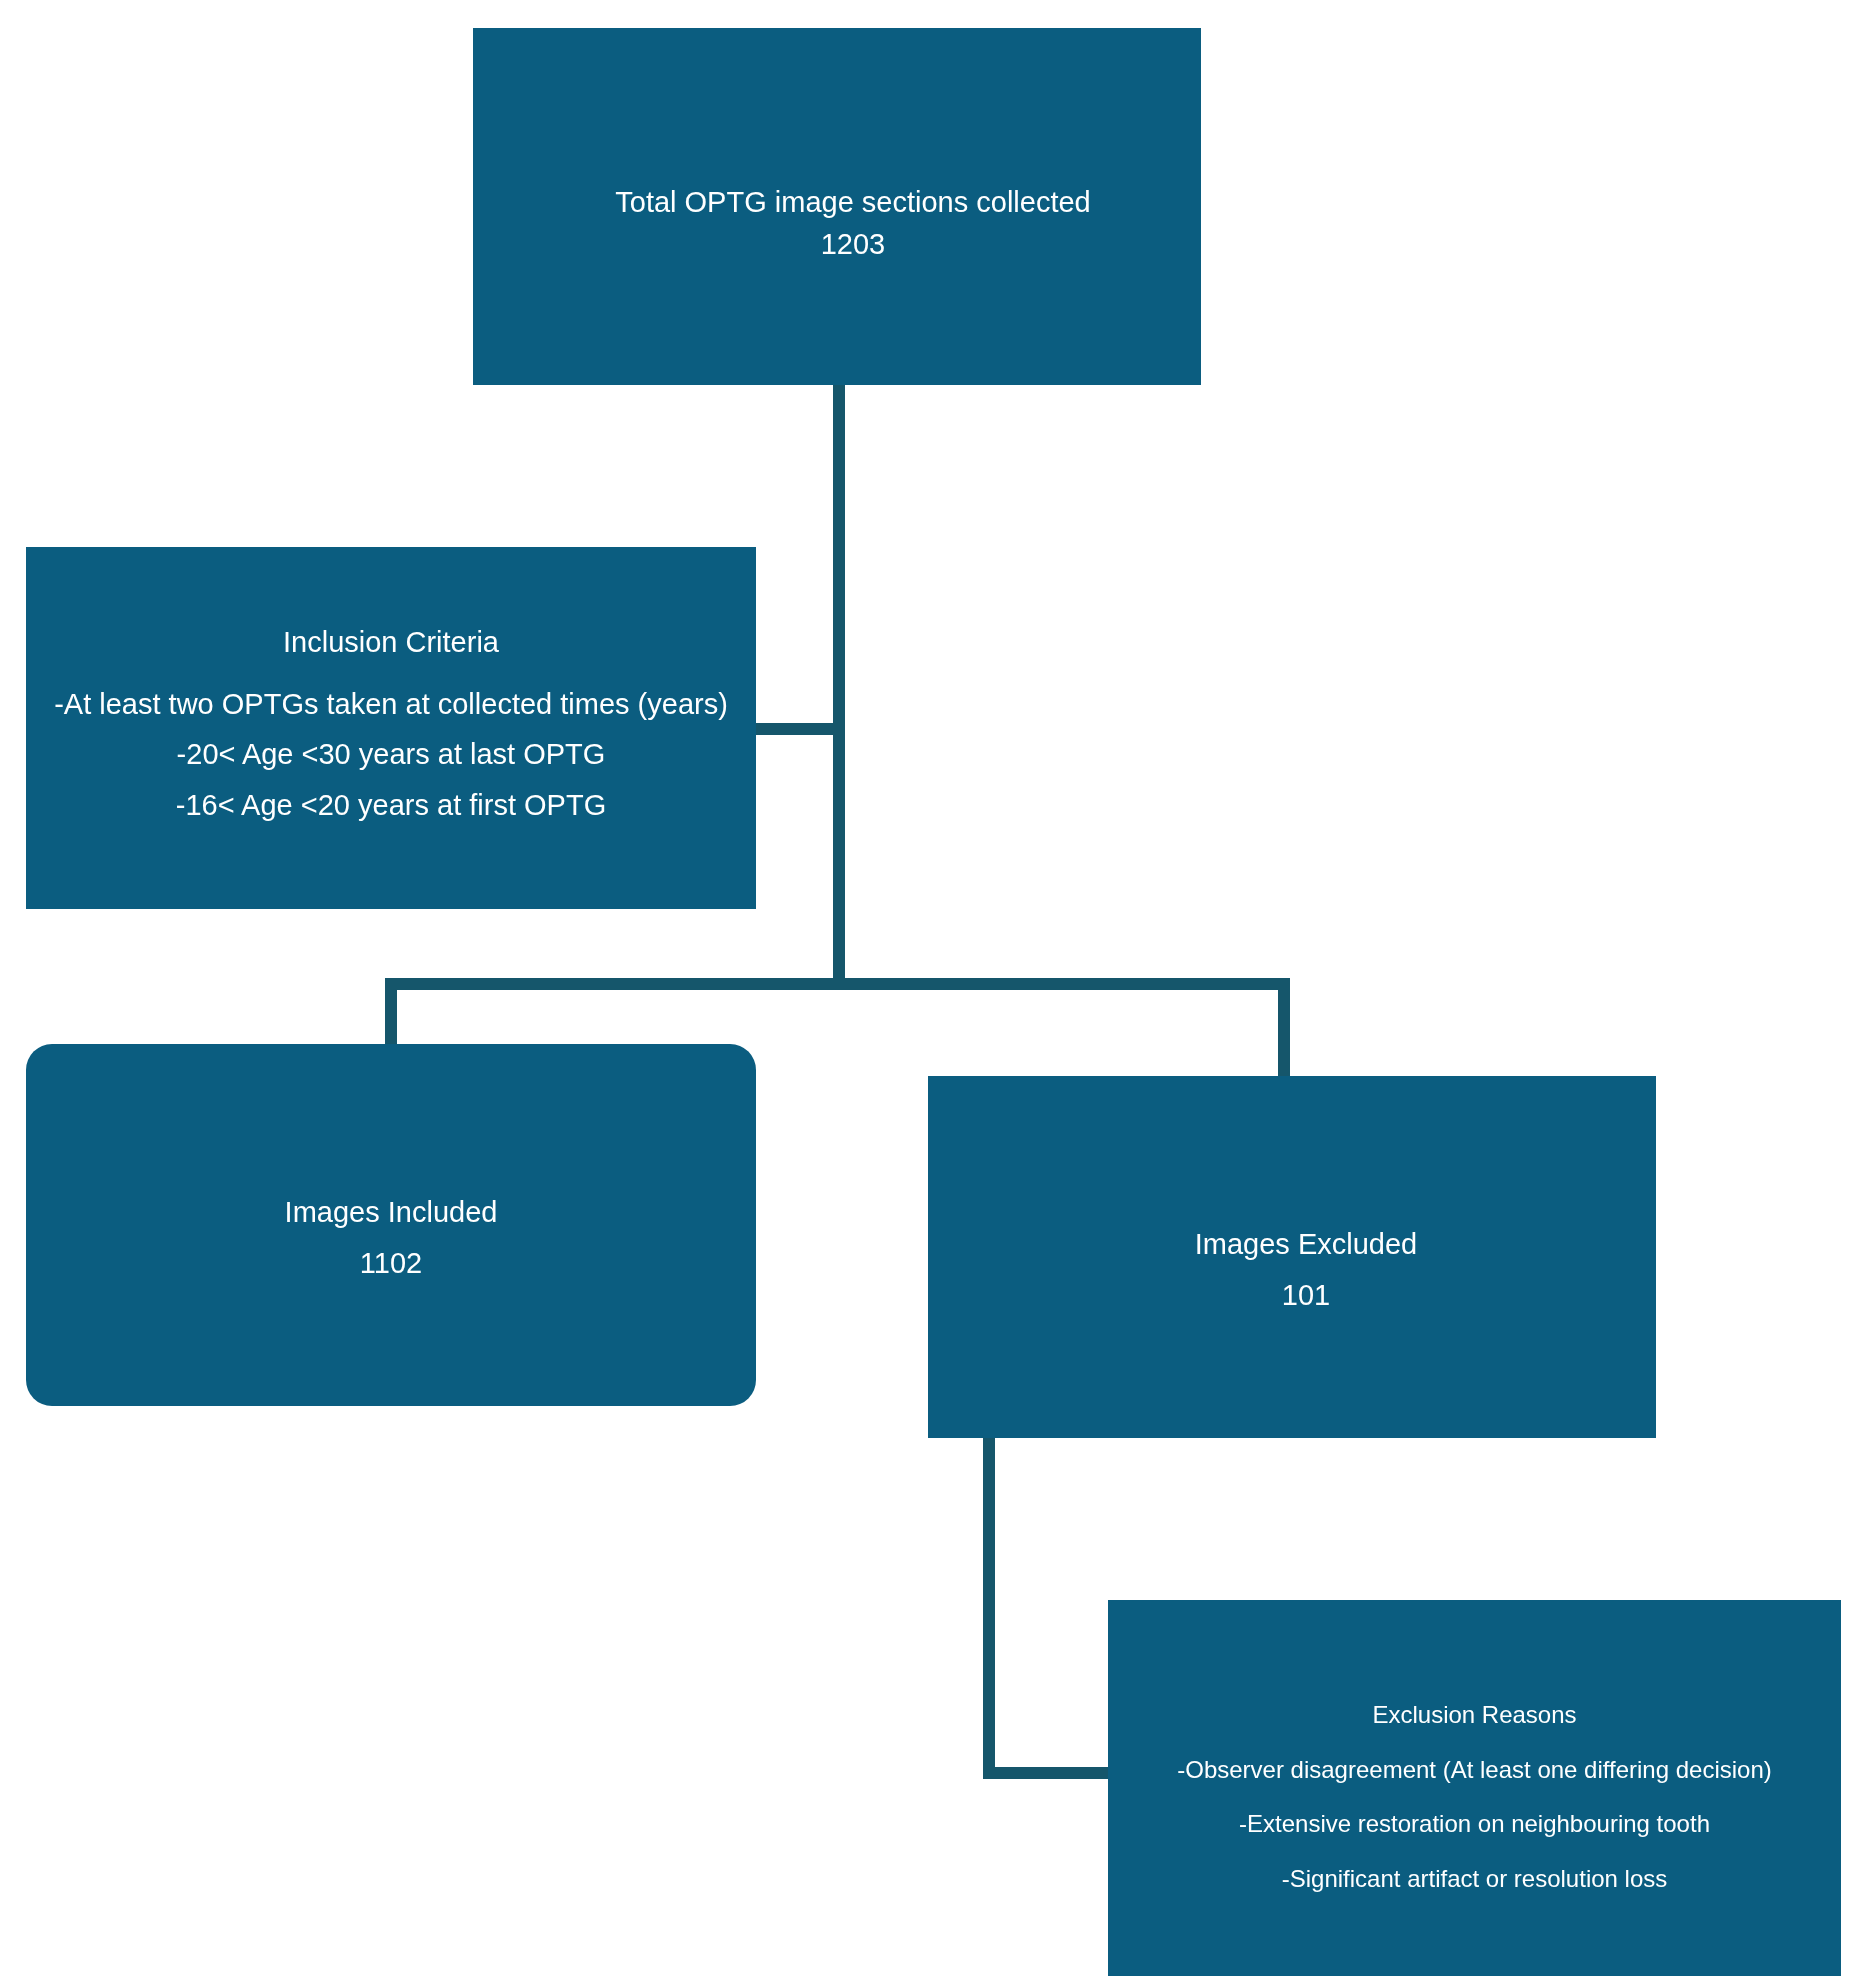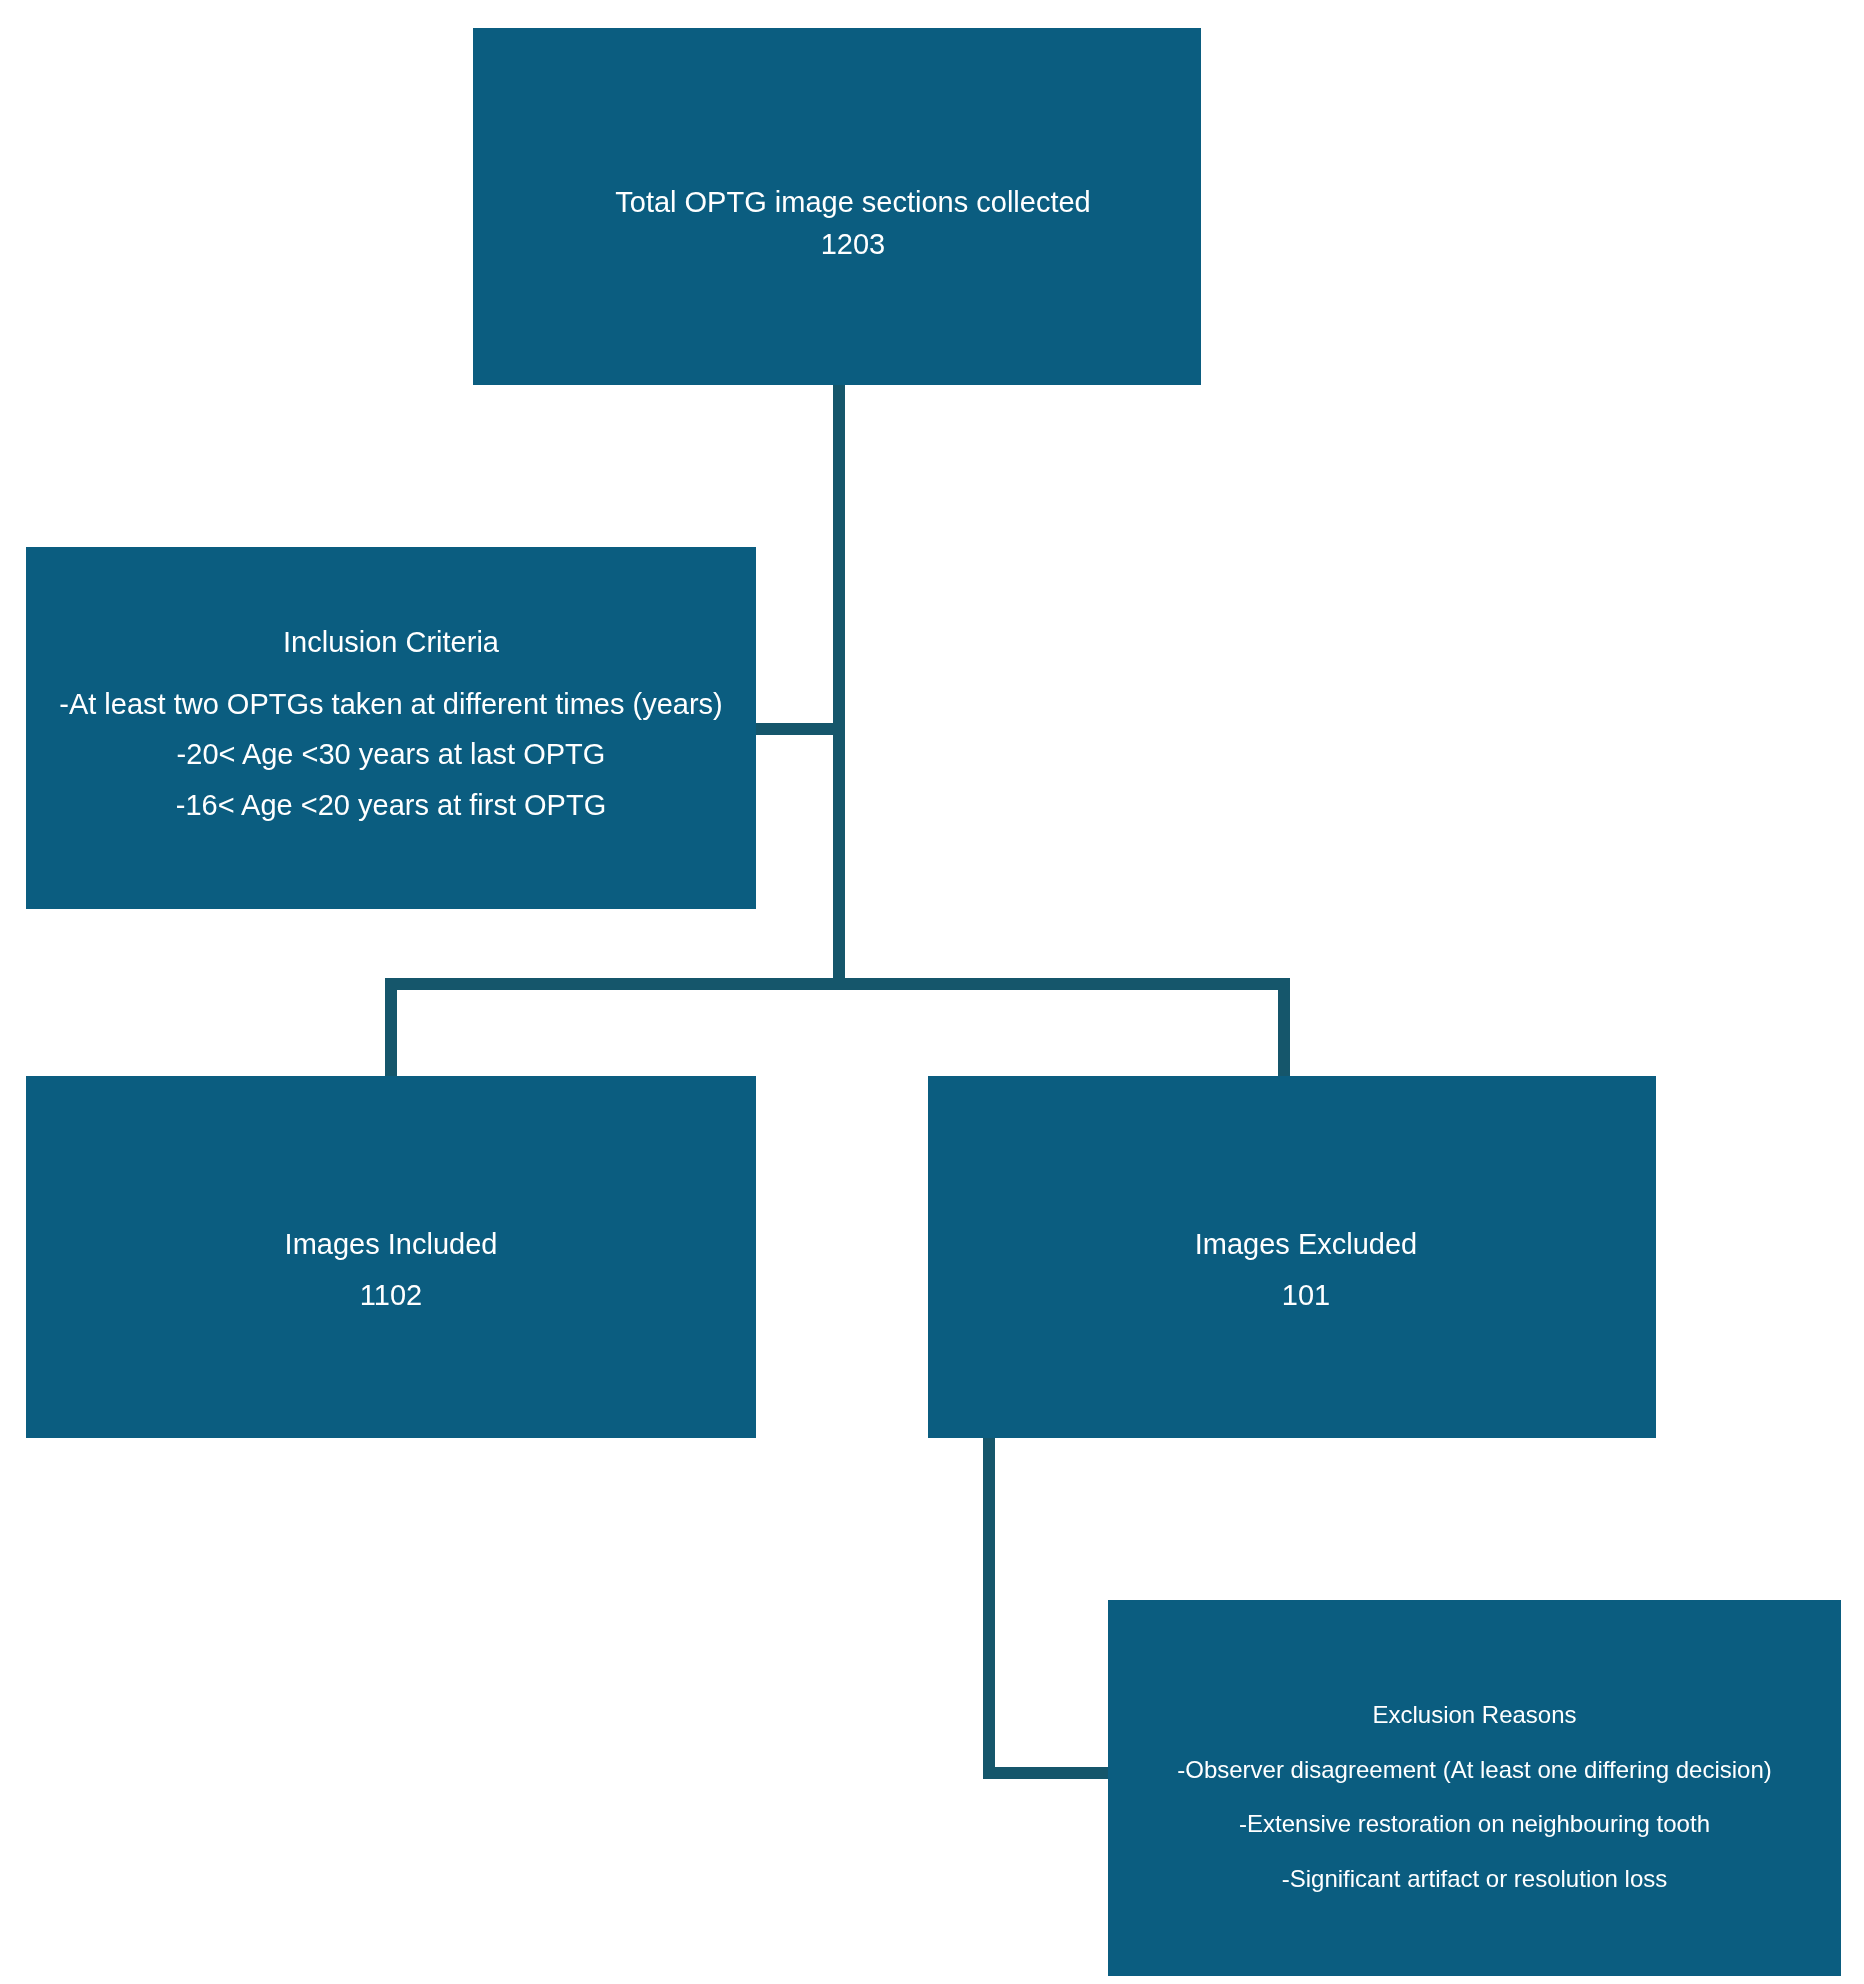--- a/index.html
+++ b/index.html
@@ -38,21 +38,21 @@
     width: 100%;
     white-space: nowrap;
   }
   .node .ln.wrapline {
     white-space: normal;
   }
 
   
   #node-total      { left: 473px;  top: 28px;   width: 728px; height: 357px; font-size: 29px; }
   #node-inclusion  { left: 26px;   top: 547px;  width: 730px; height: 362px; font-size: 29px; }
-  #node-included   { left: 26px;   top: 1076px; width: 730px; height: 362px; font-size: 29px; }
+  #node-included   { left: 26px;   top: 1044px; width: 730px; height: 362px; font-size: 29px; border-radius: 26px; }
   #node-excluded   { left: 928px; top: 1076px; width: 728px; height: 362px; font-size: 29px; padding-left: 28px; }
   #node-reasons    { left: 1108px; top: 1600px; width: 733px; height: 376px; font-size: 24px; }
 
   
   #node-total .body     { transform: translateY(16.7px); padding-left: 32px; }
   #node-inclusion .body { transform: translateY(-3.7px); }
   #node-included .body  { transform: translateY(13px); }
   #node-excluded .body  { transform: translateY(13px); }
   #node-reasons .body   { transform: translateY(9.3px); }
 
@@ -98,21 +98,21 @@
     <div class="body">
       <span class="ln">Total OPTG image sections collected</span>
       <span class="ln">1203</span>
     </div>
   </div>
 
   <div class="node" id="node-inclusion">
     <div class="body">
       <span class="ln">Inclusion Criteria</span>
       <div class="gap-md"></div>
-      <span class="ln wrapline">-At least two OPTGs taken at different times (years)</span>
+      <span class="ln wrapline">-At least two OPTGs taken at collected times (years)</span>
       <div class="gap-sm"></div>
       <span class="ln">-20&lt; Age &lt;30 years at last OPTG</span>
       <div class="gap-sm"></div>
       <span class="ln">-16&lt; Age &lt;20 years at first OPTG</span>
     </div>
   </div>
 
   <div class="node" id="node-included">
     <div class="body">
       <span class="ln">Images Included</span>

